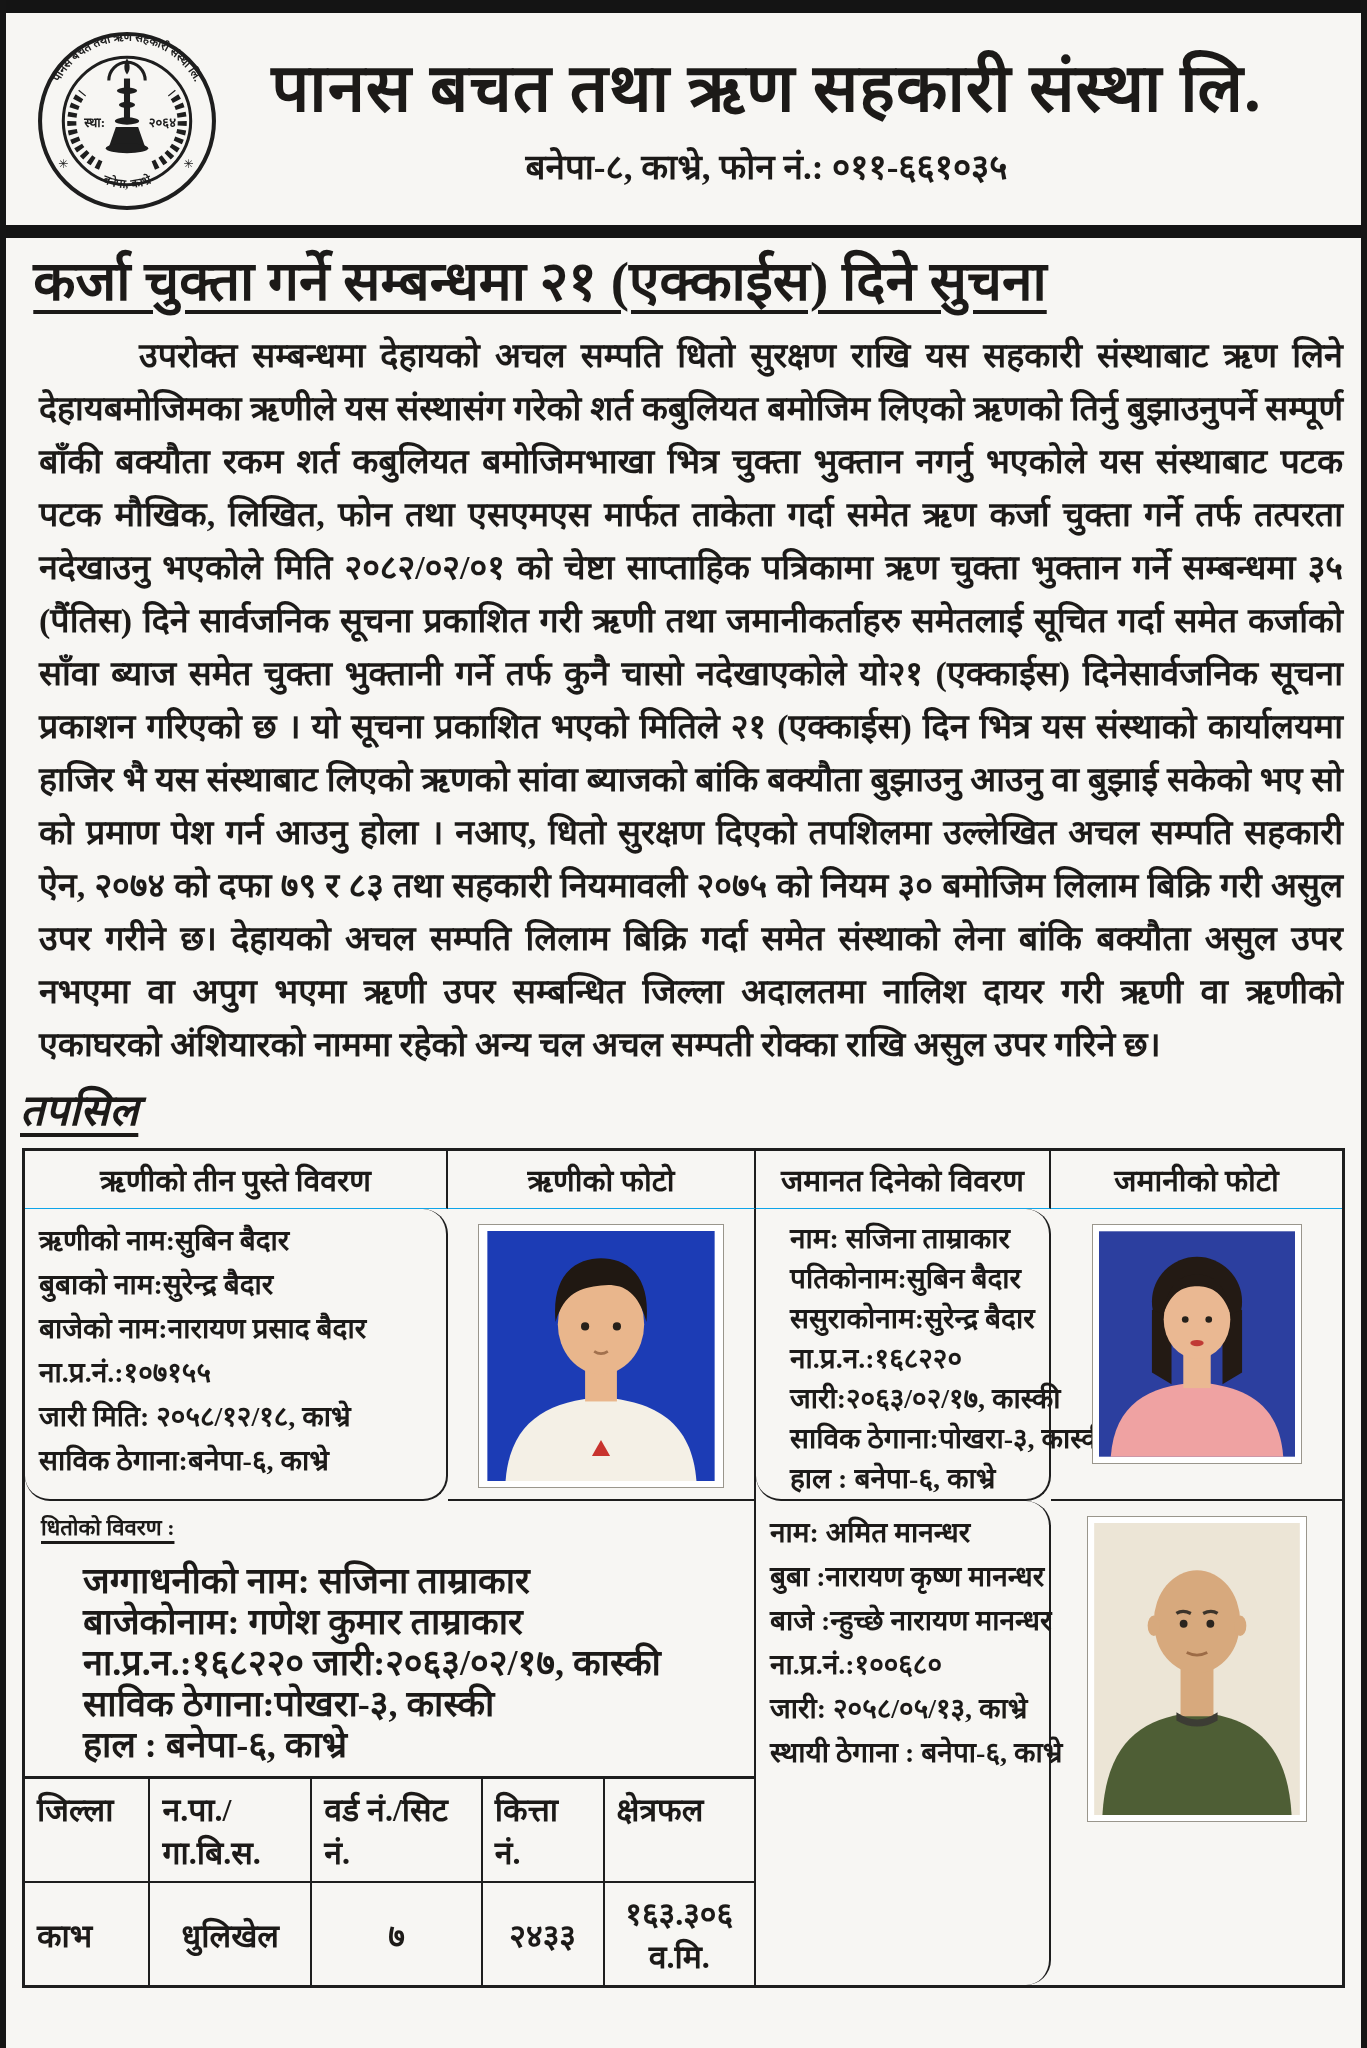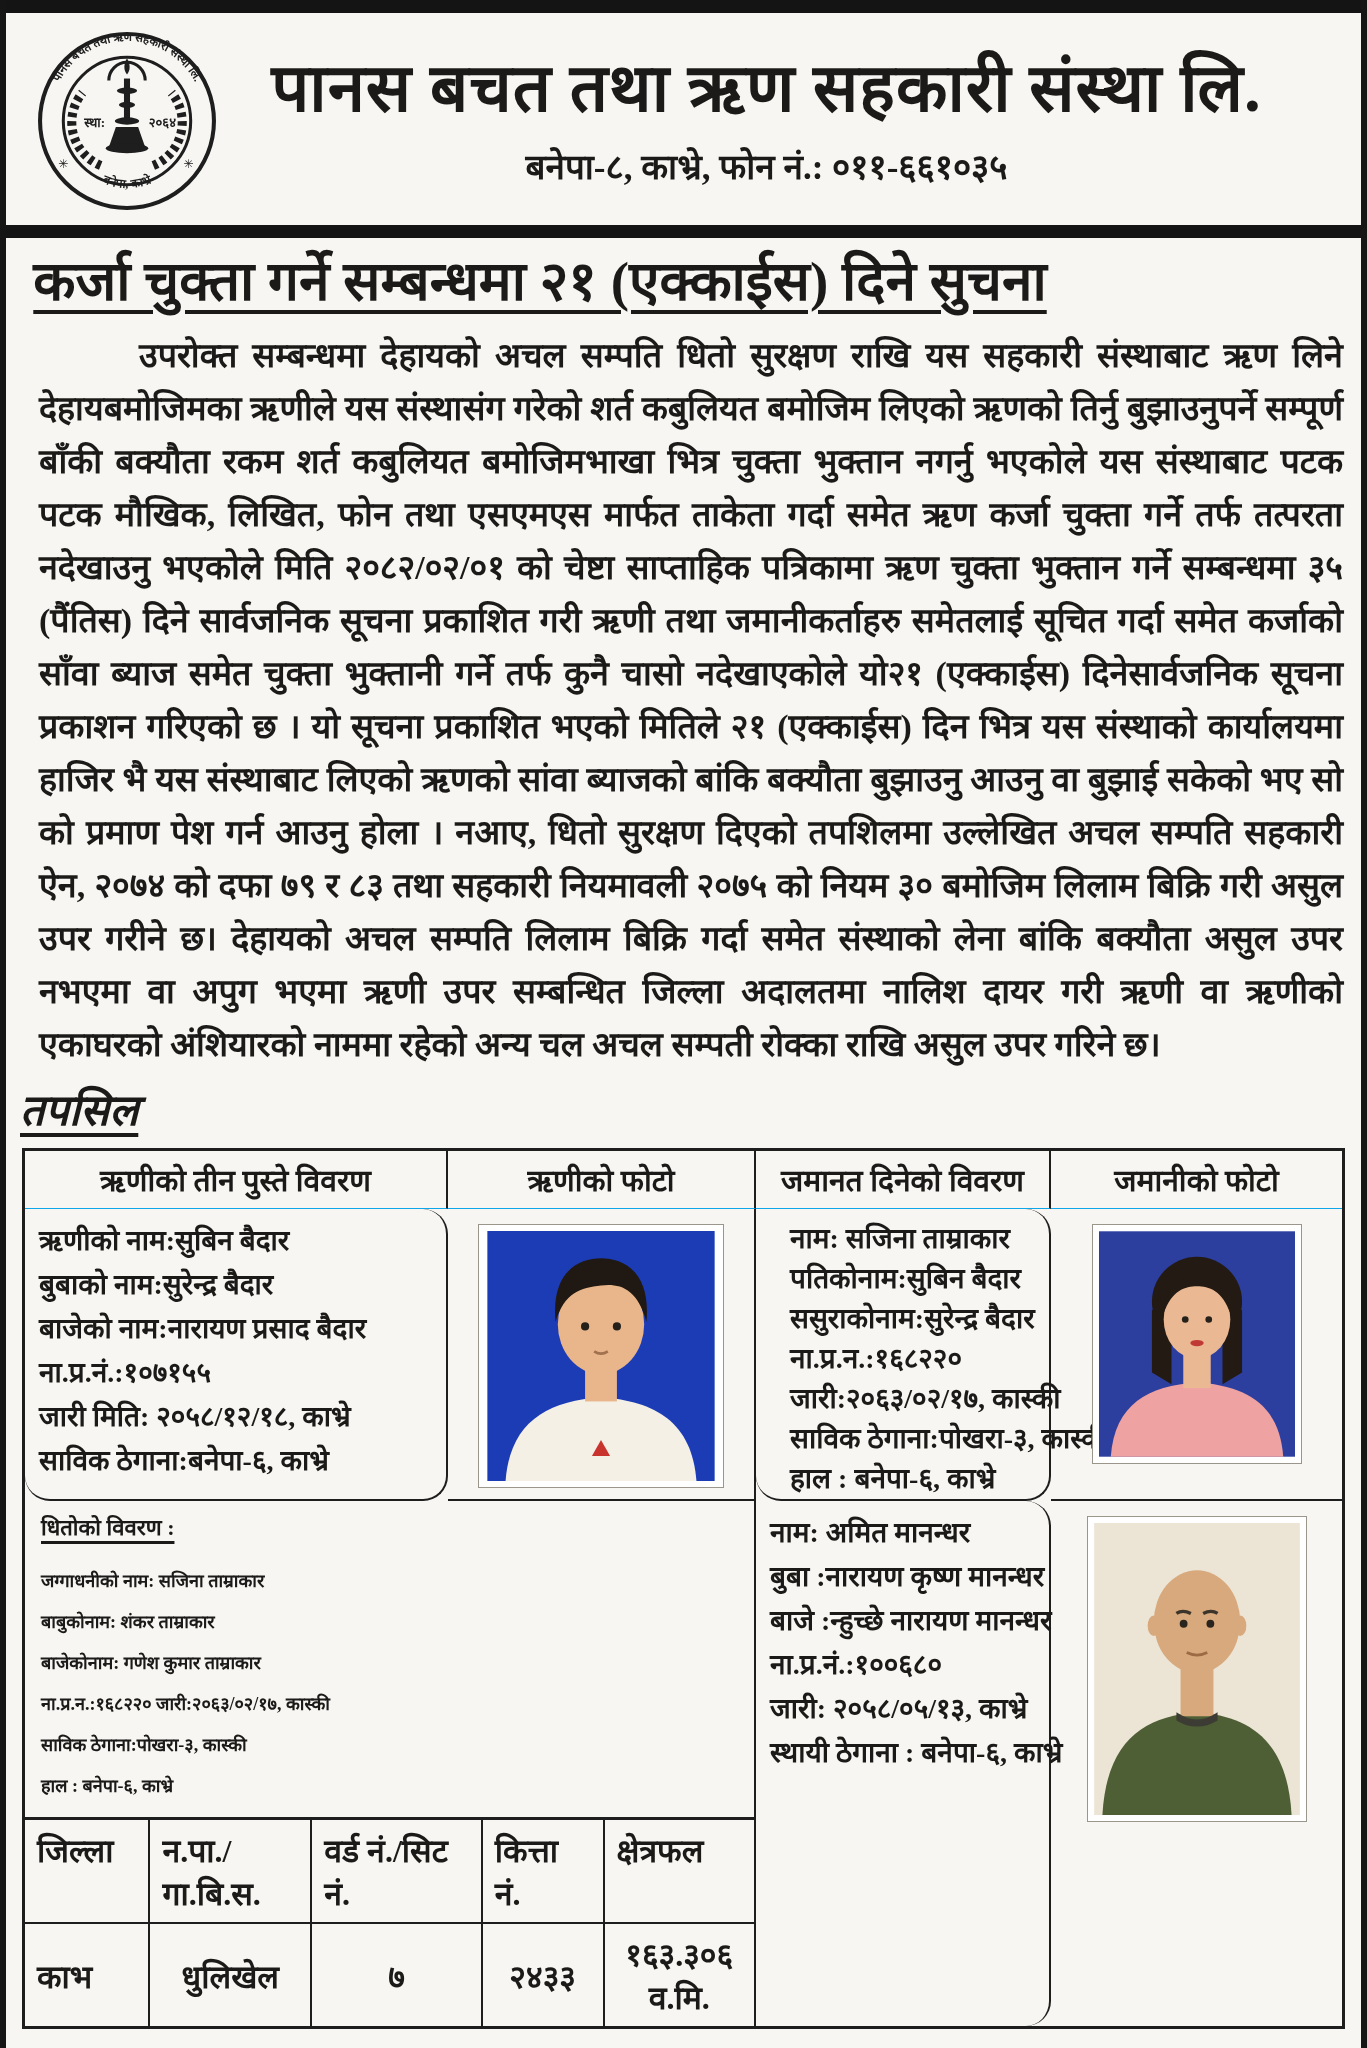--- a/index.html
+++ b/index.html
@@ -63,21 +63,21 @@
   .photo{ background:#fff; padding:6px; box-shadow:0 0 0 1px #9a968c; }
   .photo svg{ display:block; }
 
   
   .mortgage{ grid-column:1 / 3; display:flex; flex-direction:column; padding:0; }
   .mortgage-text{ flex:1; padding:10px 16px; }
   .mortgage-heading{
     font-size:22px; font-weight:bold; margin-bottom:20px;
     text-decoration:underline; text-decoration-thickness:3px; text-underline-offset:6px;
   }
-  .mortgage-text .line{ font-size:18px; font-weight:bold; line-height:41px; white-space:nowrap; }
+  .mortgage-text .line{ font-size:36px; font-weight:bold; line-height:41px; white-space:nowrap;margin-left:42px; }
 
   
   .land-table{ display:grid; grid-template-columns:17.2% 22.2% 23.4% 16.7% 20.5%; border-top:3px solid #1e1e1e; }
   .lt-cell{ border-right:2px solid #1e1e1e; font-size:32px; font-weight:bold; padding:8px 12px; }
   .lt-cell.lt-last{ border-right:none; }
   .lt-head{ border-bottom:2px solid #1e1e1e; min-height:60px; }
   .lt-data{ min-height:48px; display:flex; align-items:center; }
   .lt-center{ justify-content:center; text-align:center; }
 
   .seal text, .photo text{ font-family:"Liberation Serif","DejaVu Serif",serif; }
@@ -198,21 +198,20 @@
             <circle cx="56" cy="45" r="1.7" fill="#26201a"></circle>
             <ellipse cx="50" cy="57" rx="3.4" ry="1.6" fill="#c03a35"></ellipse>
           </svg>
         </div>
       </div>
 
       <div class="cell mortgage row-last">
         <div class="mortgage-text">
           <div class="mortgage-heading">धितोको विवरण :</div>
           <div class="line">जग्गाधनीको नाम: सजिना ताम्राकार</div>
-          <div class="line">बाबुकोनाम: शंकर ताम्राकार</div>
           <div class="line">बाजेकोनाम: गणेश कुमार ताम्राकार</div>
           <div class="line">ना.प्र.न.:१६८२२० जारी:२०६३/०२/१७, कास्की</div>
           <div class="line">साविक ठेगाना:पोखरा-३, कास्की</div>
           <div class="line">हाल : बनेपा-६, काभ्रे</div>
         </div>
         <div class="land-table">
           <div class="lt-cell lt-head">जिल्ला</div>
           <div class="lt-cell lt-head">न.पा./गा.बि.स.</div>
           <div class="lt-cell lt-head">वर्ड नं./सिट नं.</div>
           <div class="lt-cell lt-head">कित्ता नं.</div>

